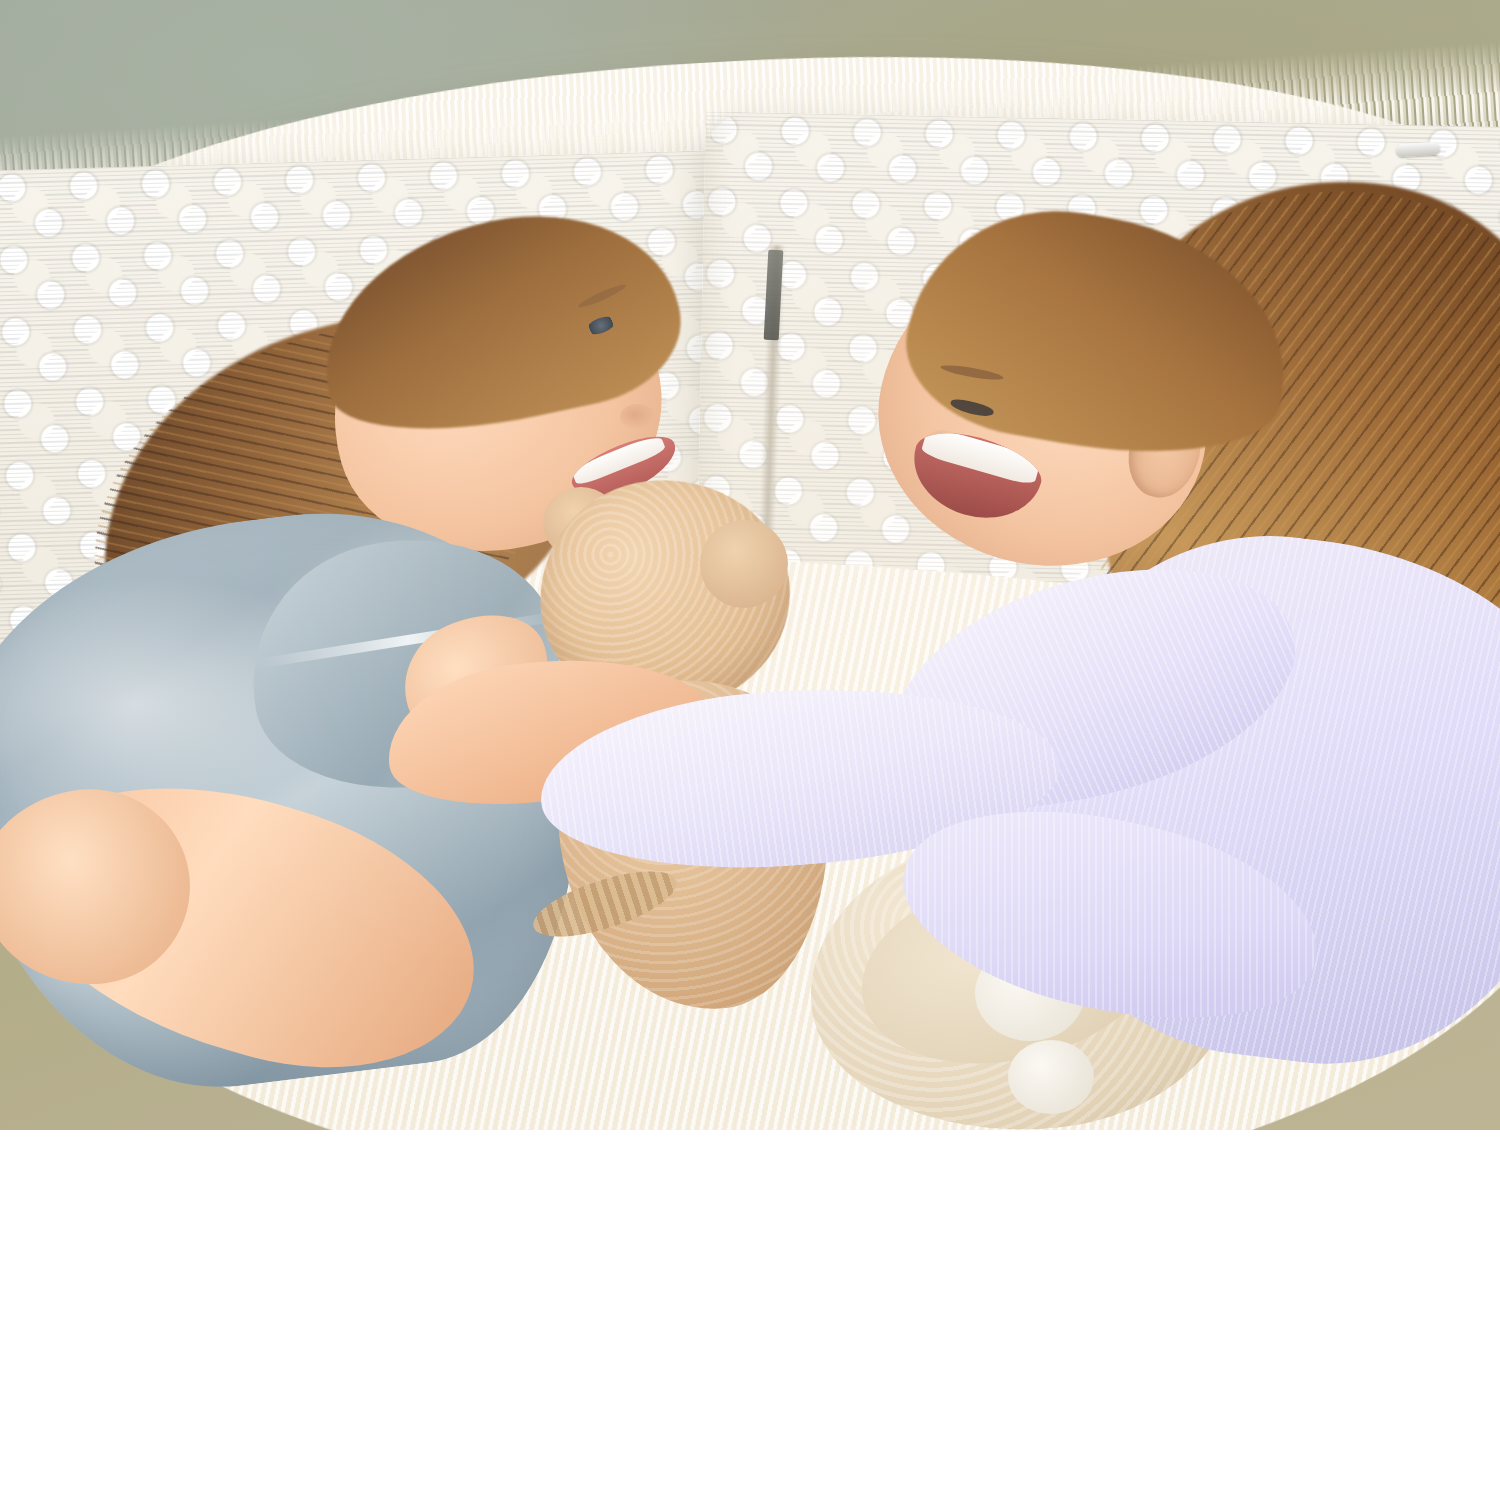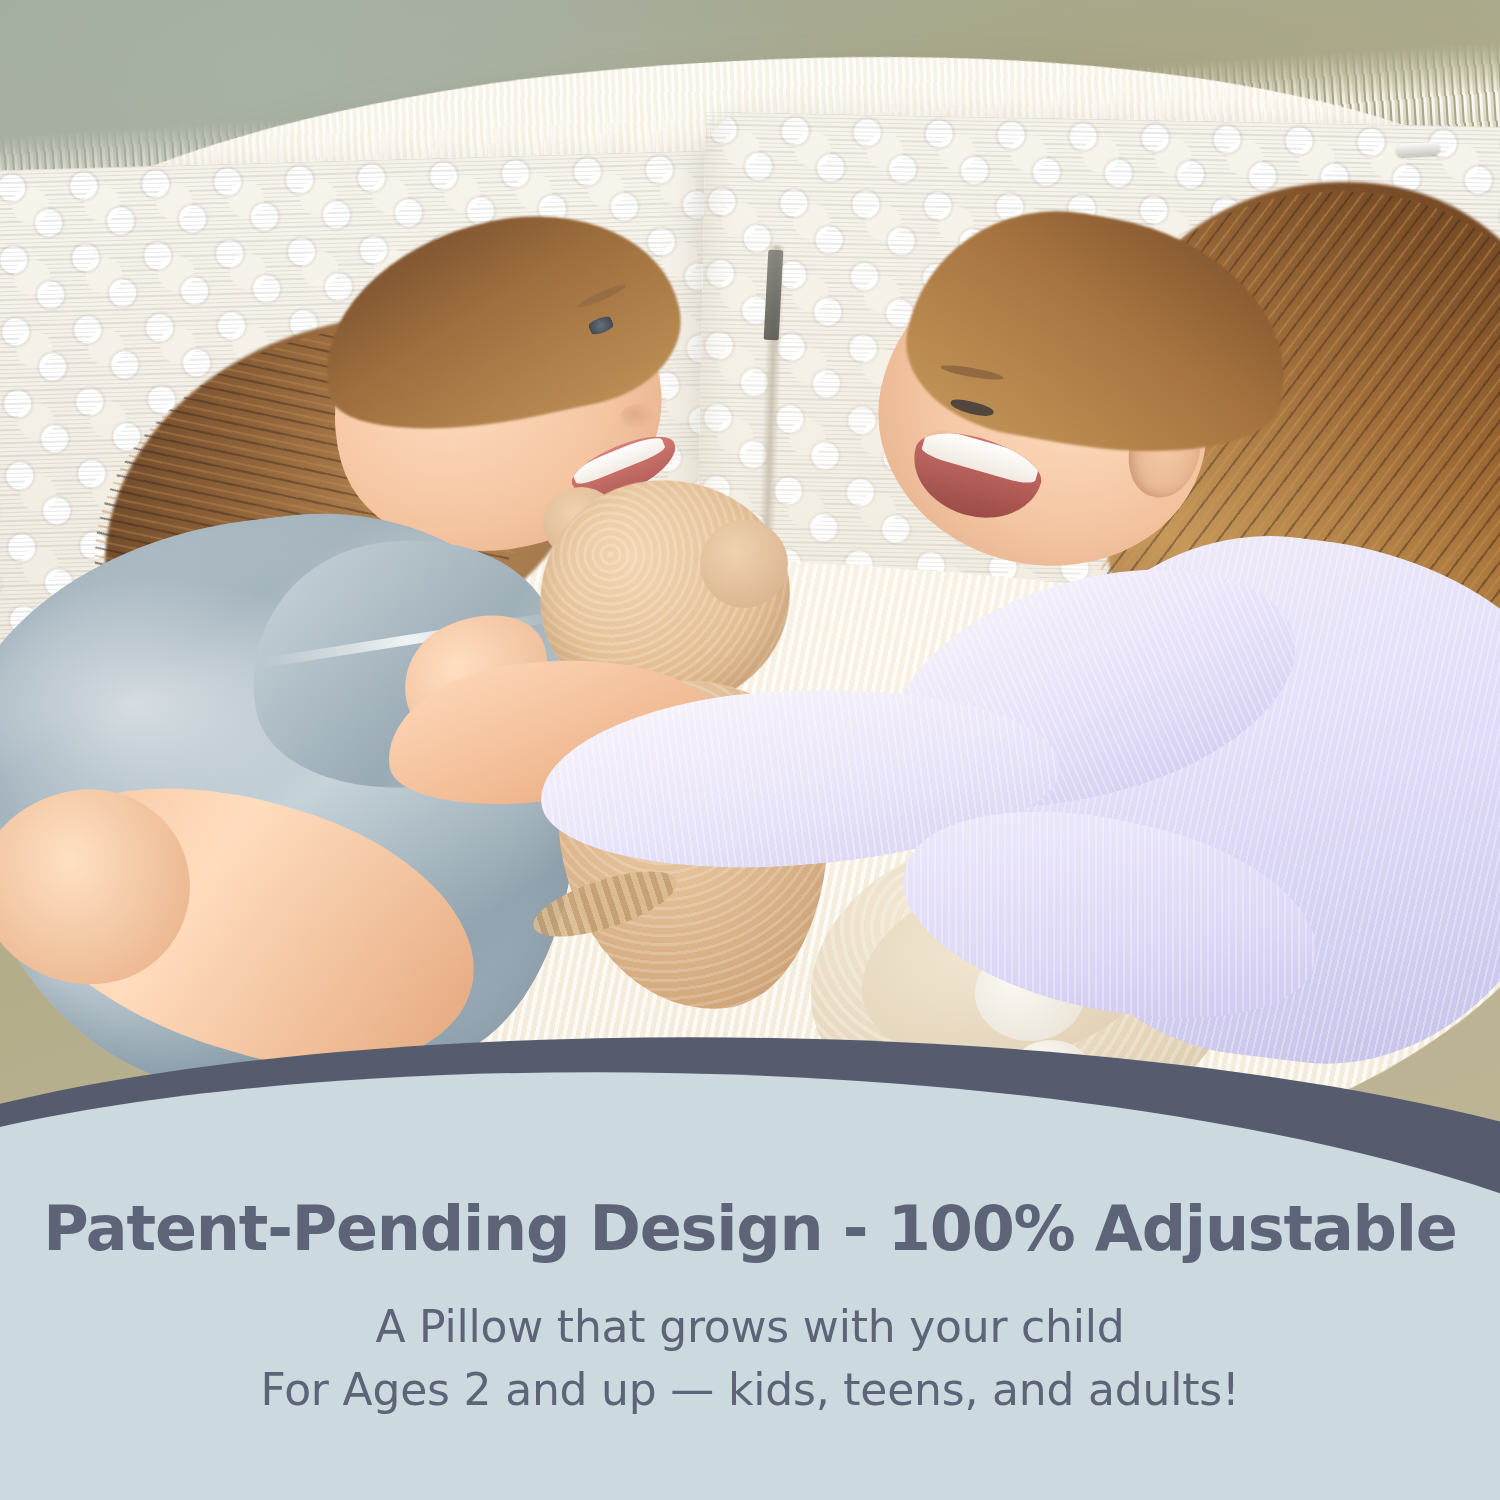--- a/index.html
+++ b/index.html
@@ -625,28 +625,14 @@
       <div class="girlR-teeth"></div>
     </div>
     <div class="girlR-body"></div>
     <div class="girlR-upperarm"></div>
     <div class="girlR-forearm"></div>
     <div class="girlR-armlower"></div>
 
     <div class="photo-glow"></div>
   </div>
 
-  <div class="banner">
-    <svg viewBox="0 0 1500 500" preserveAspectRatio="none">
-
-      <path d="M -60 120 C 330 4 1130 10 1560 138 L 1560 500 L -60 500 Z" fill="#565c6e"></path>
-
-      <path d="M -60 142 C 330 34 1130 46 1560 215 L 1560 500 L -60 500 Z" fill="#ccdae0"></path>
-    </svg>
-
-    <div class="banner-text">
-      <div class="headline">Patent-Pending Design - 100% Adjustable</div>
-      <div class="sub1">A Pillow that grows with your child</div>
-      <div class="sub2">For Ages 2 and up — kids, teens, and adults!</div>
-    </div>
-  </div>
 
 </div>
 
 </body></html>

